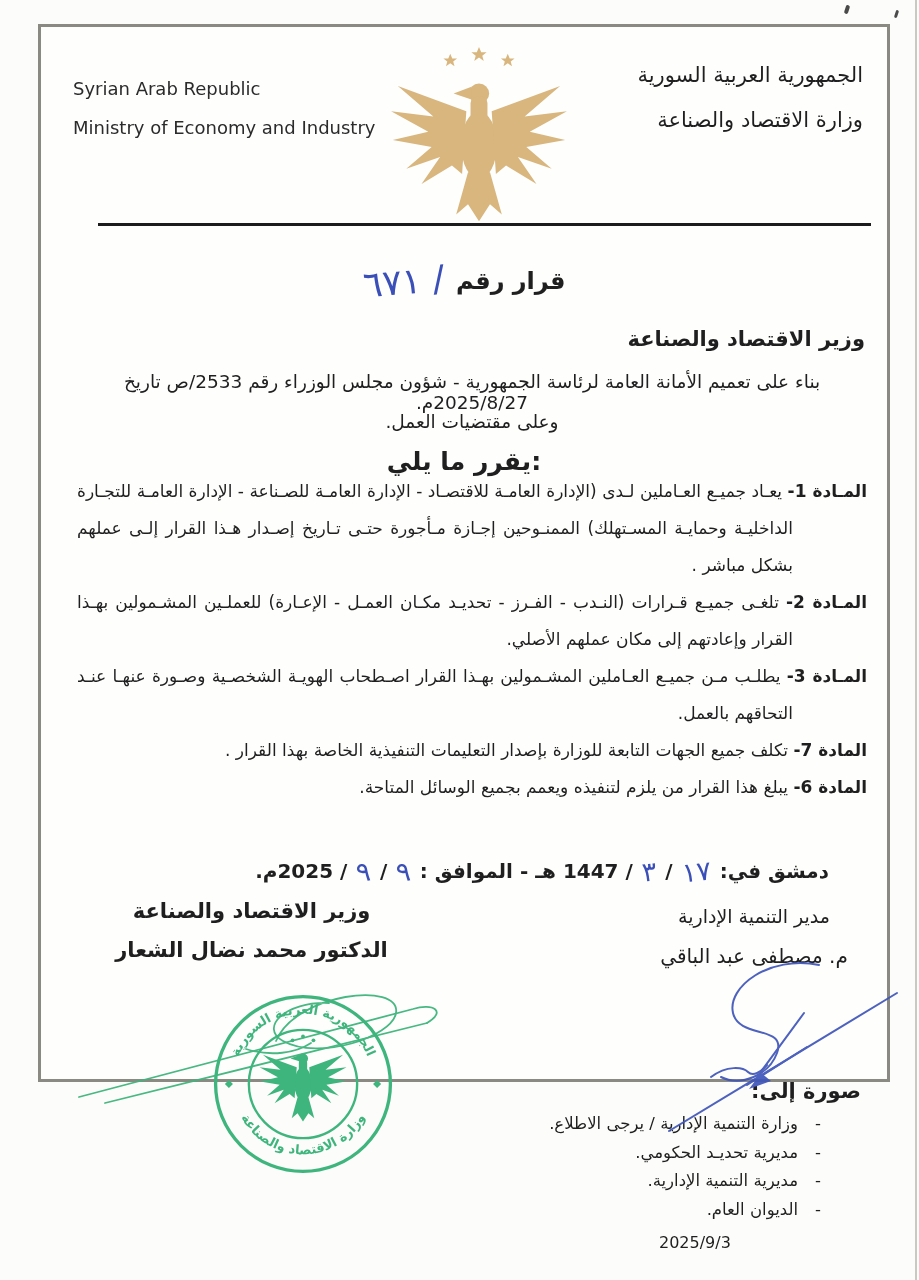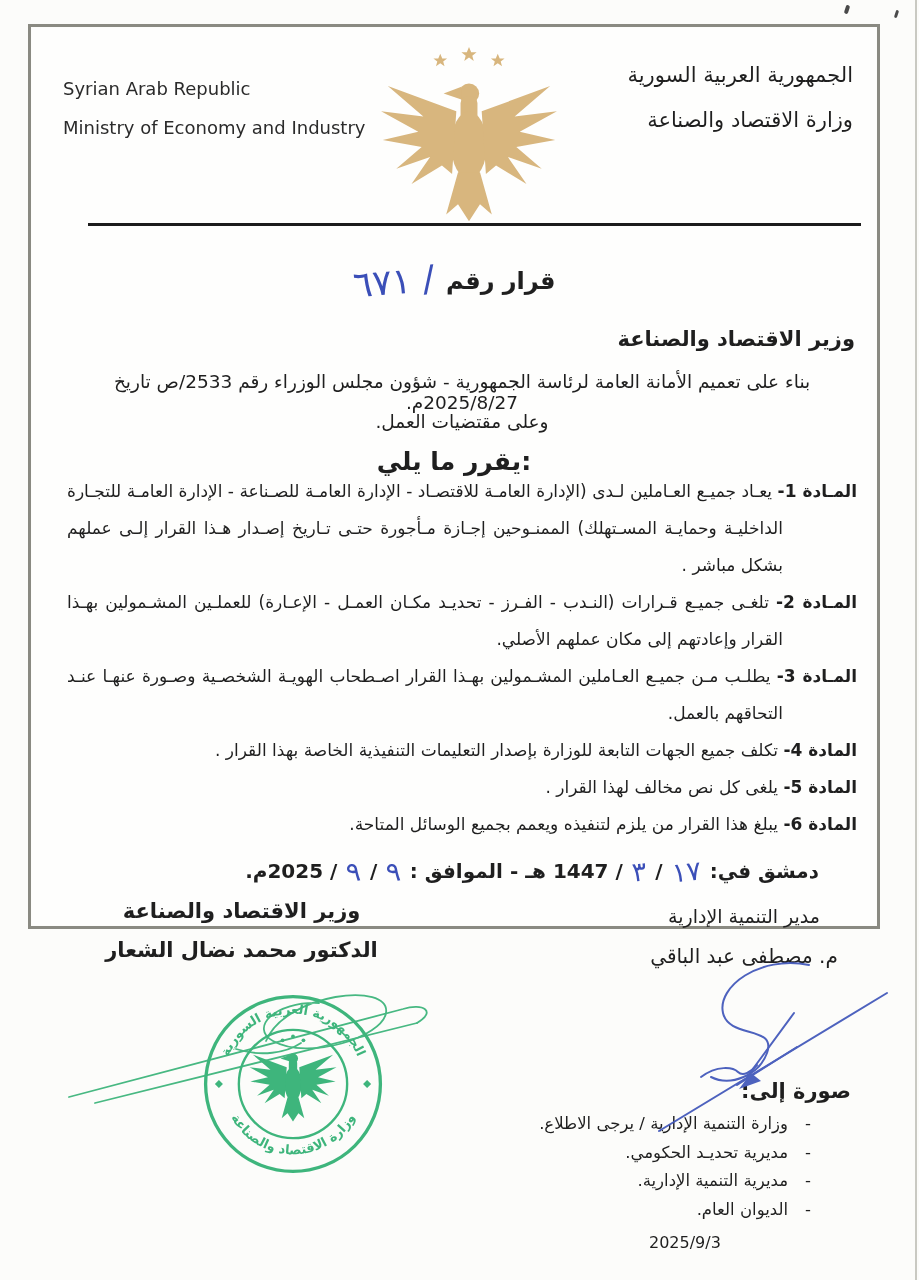--- a/index.html
+++ b/index.html
@@ -7,21 +7,21 @@
     width:919px; height:1280px; position:relative; overflow:hidden;
     background:#fcfcfa; color:#1f1f1f;
     font-family:"DejaVu Sans", sans-serif;
   }
   .scan-edge { position:absolute; right:2px; top:0; width:2px; height:100%; background:#c9c9c2; }
   .pen-mark { position:absolute; background:#4a4a4a; border-radius:2px; transform:rotate(18deg); }
   .pen-mark.m1 { left:845px; top:5px; width:4px; height:9px; }
   .pen-mark.m2 { left:895px; top:10px; width:3px; height:8px; }
 
   .page-frame {
-    position:absolute; left:28px; top:24px; width:852px; height:905px;
+    position:absolute; left:38px; top:24px; width:852px; height:1058px;
     background:#fefefd; border:3px solid #8a8a82; box-shadow:inset 0 0 0 1px #fdfdfb;
   }
 
   
   .hdr-en { position:absolute; left:32px; top:52px; font-size:18px; color:#2b2b2b; line-height:20px; }
   .hdr-en .l2 { margin-top:19px; }
   .hdr-ar { position:absolute; right:24px; top:36px; direction:rtl; text-align:right; font-size:21px; line-height:24px; }
   .hdr-ar .l2 { margin-top:21px; }
   .eagle-gold { position:absolute; left:345px; top:20px; width:186px; height:182px; }
   .hdr-rule { position:absolute; left:57px; top:196px; width:773px; border-top:3px solid #1c1c1c; }
@@ -122,22 +122,21 @@
 
   <div class="minister-h">وزير الاقتصاد والصناعة</div>
   <div class="pre p0">بناء على تعميم الأمانة العامة لرئاسة الجمهورية - شؤون مجلس الوزراء رقم 2533/ص تاريخ 2025/8/27م.</div>
   <div class="pre p1">وعلى مقتضيات العمل.</div>
   <div class="decides">يقرر ما يلي:</div>
 
   <div class="articles">
     <div class="article"><span class="a-lbl">المـادة 1-</span> <span>يعـاد جميـع العـاملين لـدى (الإدارة العامـة للاقتصـاد - الإدارة العامـة للصـناعة - الإدارة العامـة للتجـارة الداخليـة وحمايـة المسـتهلك) الممنـوحين إجـازة مـأجورة حتـى تـاريخ إصـدار هـذا القرار إلـى عملهم بشكل مباشر .</span></div>
     <div class="article"><span class="a-lbl">المـادة 2-</span> <span>تلغـى جميـع قـرارات (النـدب - الفـرز - تحديـد مكـان العمـل - الإعـارة) للعملـين المشـمولين بهـذا القرار وإعادتهم إلى مكان عملهم الأصلي.</span></div>
     <div class="article"><span class="a-lbl">المـادة 3-</span> <span>يطلـب مـن جميـع العـاملين المشـمولين بهـذا القرار اصـطحاب الهويـة الشخصـية وصـورة عنهـا عنـد التحاقهم بالعمل.</span></div>
-    <div class="article"><span class="a-lbl">المادة 4-</span> <span>تكلف جميع الجهات التابعة للوزارة بإصدار التعليمات التنفيذية الخاصة بهذا القرار .</span></div>
-    <div class="article"><span class="a-lbl">المادة 5-</span> <span>يلغى كل نص مخالف لهذا القرار .</span></div>
+    <div class="article"><span class="a-lbl">المادة 7-</span> <span>تكلف جميع الجهات التابعة للوزارة بإصدار التعليمات التنفيذية الخاصة بهذا القرار .</span></div>
     <div class="article"><span class="a-lbl">المادة 6-</span> <span>يبلغ هذا القرار من يلزم لتنفيذه ويعمم بجميع الوسائل المتاحة.</span></div>
   </div>
 
   <div class="date-row">
     <span>دمشق في:</span>
     <span class="hand">١٧</span>
     <span>/</span>
     <span class="hand">٣</span>
     <span>/ 1447 هـ - الموافق :</span>
     <span class="hand">٩</span>

